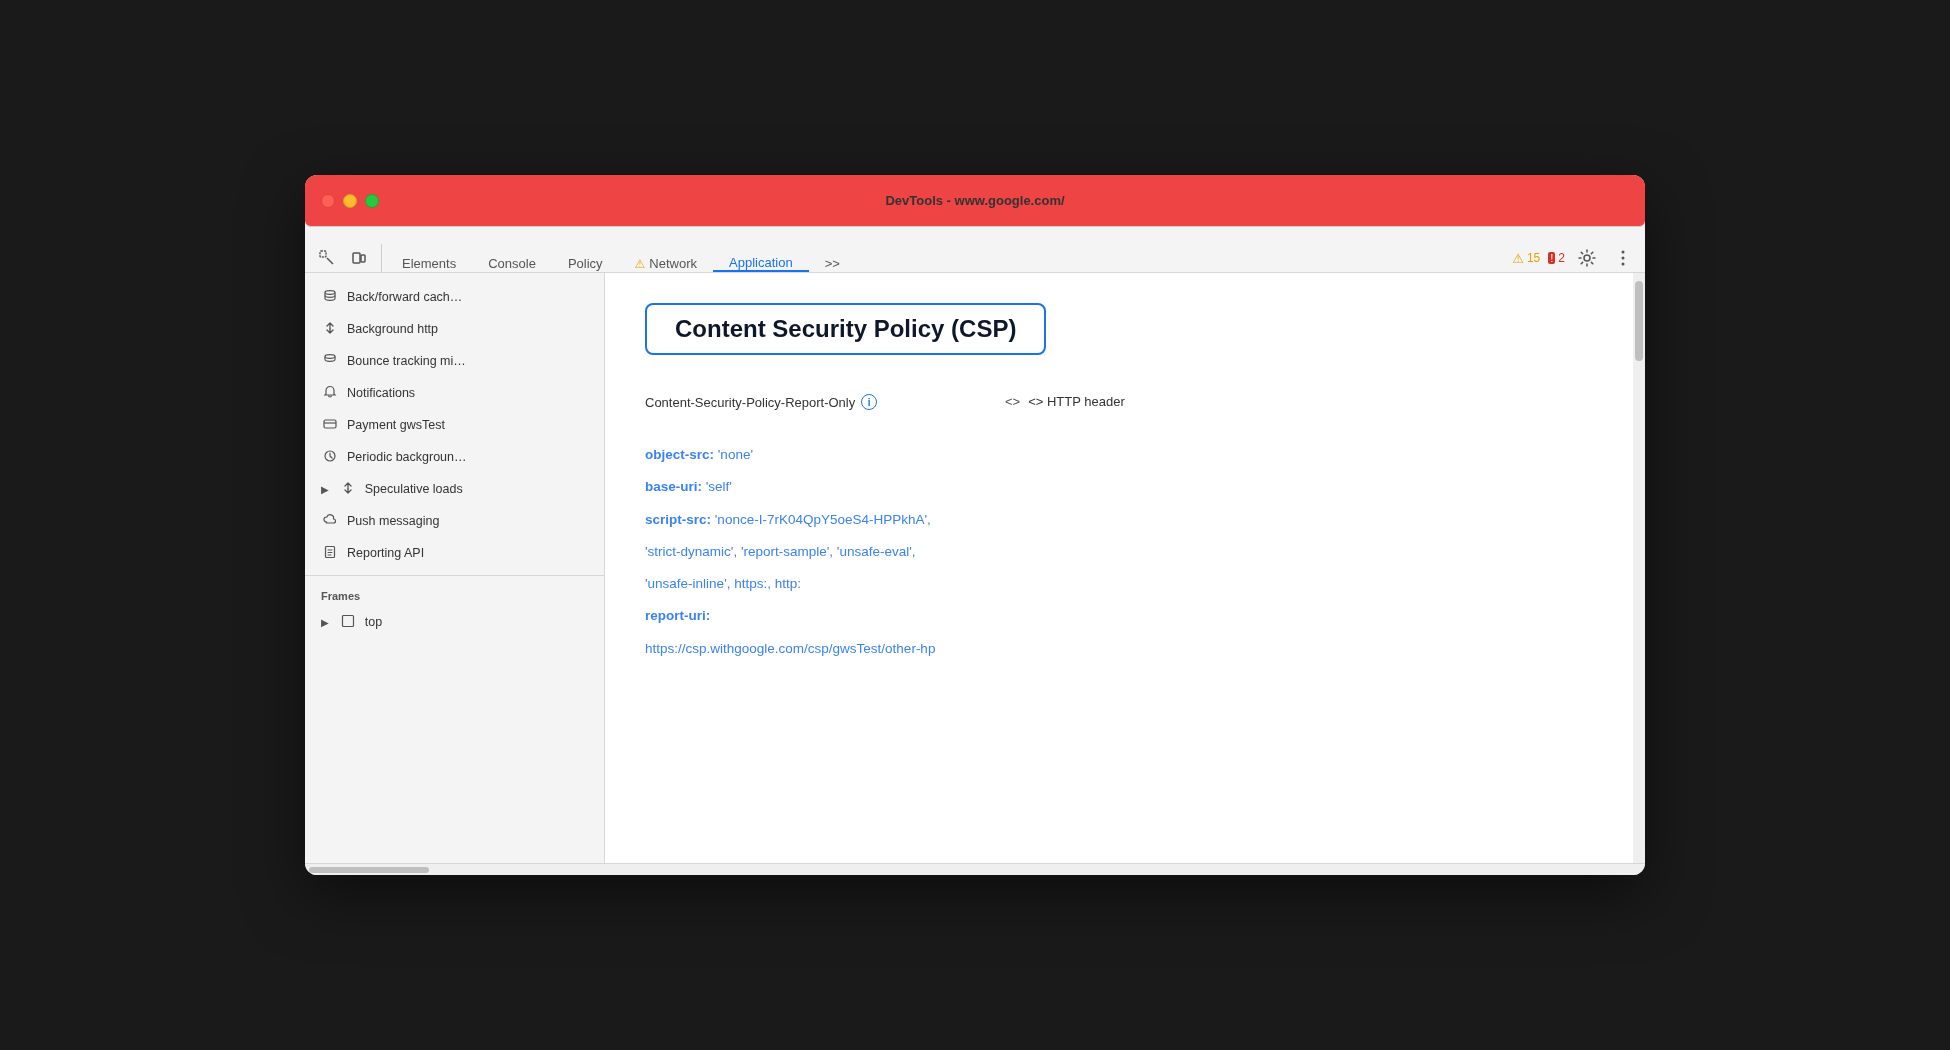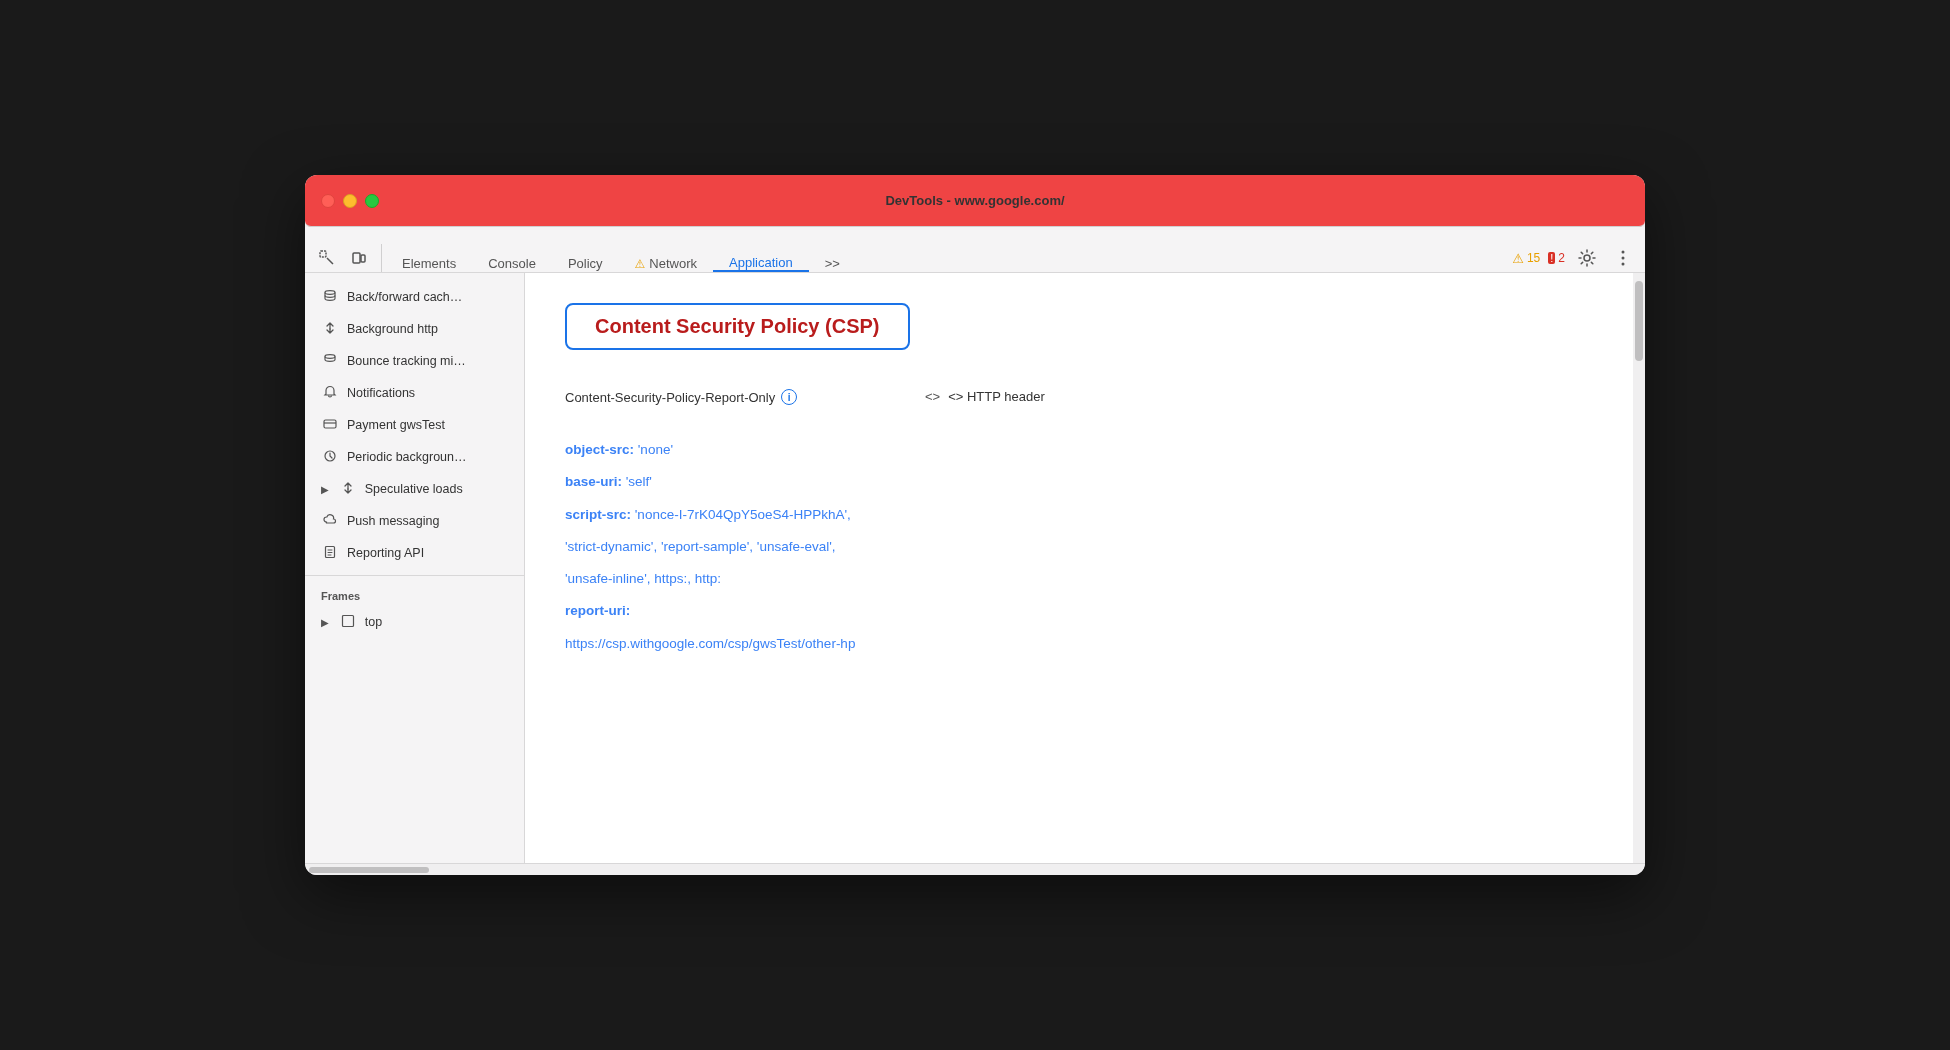--- a/index.html
+++ b/index.html
@@ -139,21 +139,21 @@
       color: #555;
       font-size: 16px;
       border-radius: 4px;
     }
     .main-area {
       display: flex;
       flex: 1;
       overflow: hidden;
     }
     .sidebar {
-      width: 220px;
+      width: 300px;
       background: #f5f4f5;
       border-right: 1px solid #d8d7d8;
       overflow-y: auto;
       flex-shrink: 0;
       padding: 8px 0;
     }
     .sidebar::-webkit-scrollbar { width: 6px; }
     .sidebar::-webkit-scrollbar-thumb { background: #c0bfc0; border-radius: 3px; }
     .sidebar-item {
       display: flex;
@@ -206,23 +206,23 @@
     .content-area::-webkit-scrollbar-track { background: #f0eff0; }
     .content-area::-webkit-scrollbar-thumb { background: #c0bfc0; border-radius: 4px; }
     .csp-title-box {
       display: inline-block;
       border: 2.5px solid #1a73e8;
       border-radius: 8px;
       padding: 10px 28px;
       margin-bottom: 28px;
     }
     .csp-title-box h1 {
-      font-size: 20px;
+      font-size: 24px;
       font-weight: 700;
-      color: #b91c1c;
+      color: #0f172a;
     }
     .policy-row {
       display: flex;
       align-items: flex-start;
       margin-bottom: 20px;
       gap: 40px;
       margin-top: 11px;
     }
     .policy-label {
       display: flex;

